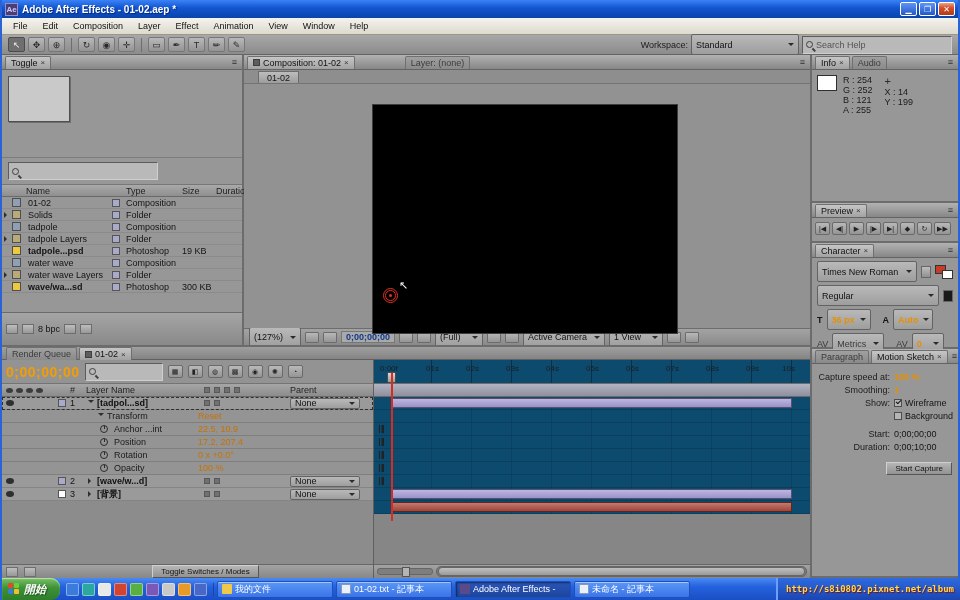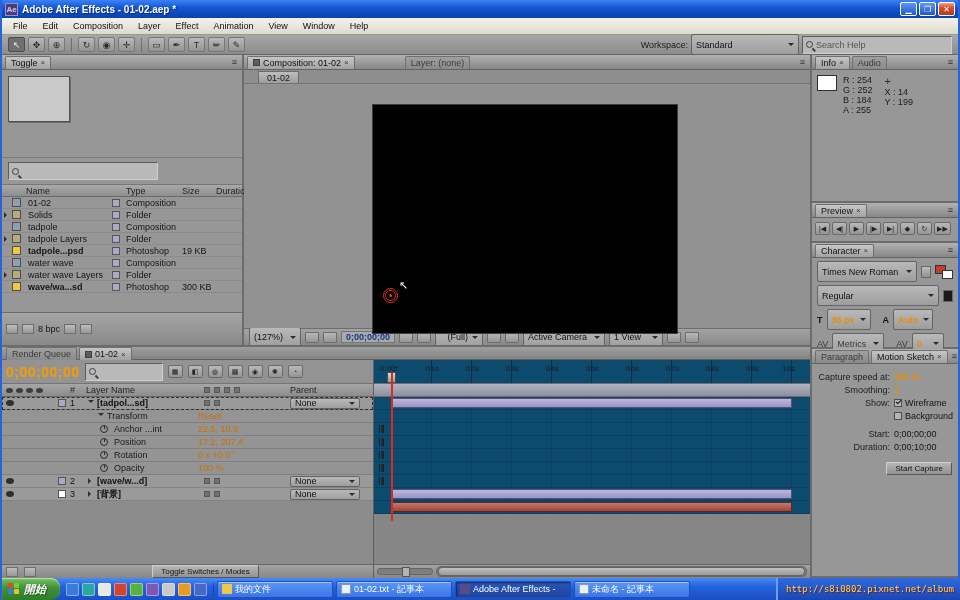--- a/index.html
+++ b/index.html
@@ -149,21 +149,21 @@
 .flag .f1{background:#e24a2e;}.flag .f2{background:#6fce3e;}.flag .f3{background:#3a7bdc;}.flag .f4{background:#f0c030;}
 .ql{display:flex;gap:3px;padding:0 6px;border-right:1px solid #1a44a8;align-items:center;}
 .qli{width:13px;height:13px;border-radius:2px;border:1px solid rgba(255,255,255,.4);}
 .task{width:116px;height:17px;margin-left:3px;background:linear-gradient(#5b97f7,#3a74e8);border:1px solid #1f4fb8;border-radius:2px;display:flex;align-items:center;gap:3px;padding:0 4px;color:#fff;font-size:9px;white-space:nowrap;overflow:hidden;box-shadow:inset 0 1px 0 rgba(255,255,255,.45);}
 .task.pressed{background:linear-gradient(#2a55b8,#1d469e);box-shadow:inset 1px 1px 2px rgba(0,0,0,.5);}
 .ticon{width:10px;height:10px;flex:none;border-radius:1px;}
 .ticon.folder{background:#f0c84a;}
 .ticon.note{background:#e8f0f8;border:1px solid #8899bb;}
 .ticon.ae{background:#5a4a8a;}
 .tray{margin-left:auto;height:22px;background:linear-gradient(#2e6ae0,#1a46b4);border-left:2px solid #6aa0f8;display:flex;align-items:center;padding:0 8px;}
-.wm{font-family:"DejaVu Sans Mono",monospace;font-size:9px;color:#ffd84a;text-shadow:1px 1px 1px #7a1010;}
+.wm{font-family:"DejaVu Sans Mono",monospace;font-size:9px;color:#ffd84a;text-shadow:1px 1px 1px #7a1010;font-weight:bold;}
 </style>
 </head>
 <body>
 
 <div id="screen">
 
   <div class="titlebar">
     <span class="appicon">Ae</span>
     <span class="title">Adobe After Effects - 01-02.aep *</span>
     <span class="winbtns">
@@ -344,21 +344,21 @@
           </div>
           <div class="cfoot">
             <span class="dd" style="width:52px;">
                 <span style="flex:1;">(127%)</span>
               </span>
             <span class="cico"></span>
             <span class="cico"></span>
             <span class="tcchip">0;00;00;00</span>
             <span class="cico"></span>
             <span class="cico"></span>
-            <span class="dd" style="width:48px;text-align:right;">
+            <span class="dd" style="width:48px;">
                 <span style="flex:1;">(Full)</span>
               </span>
             <span class="cico"></span>
             <span class="cico"></span>
             <span class="dd" style="width:82px;">
                 <span style="flex:1;">Active Camera</span>
               </span>
             <span class="dd" style="width:54px;">
                 <span style="flex:1;">1 View</span>
               </span>
@@ -603,21 +603,21 @@
           <span class="ptab off">
               <span>Audio</span>
             </span>
           <span class="pmenu">≡</span>
         </div>
         <div class="ibody">
           <span class="swatch"></span>
           <span class="rgba">
             <div>R : 254</div>
             <div>G : 252</div>
-            <div>B : 184</div>
+            <div>B : 121</div>
             <div>A : 255</div>
           </span>
           <span class="xy">
             <span class="plus">+</span>
             <div>X : 14</div>
             <div>Y : 199</div>
           </span>
         </div>
       </div>
 

